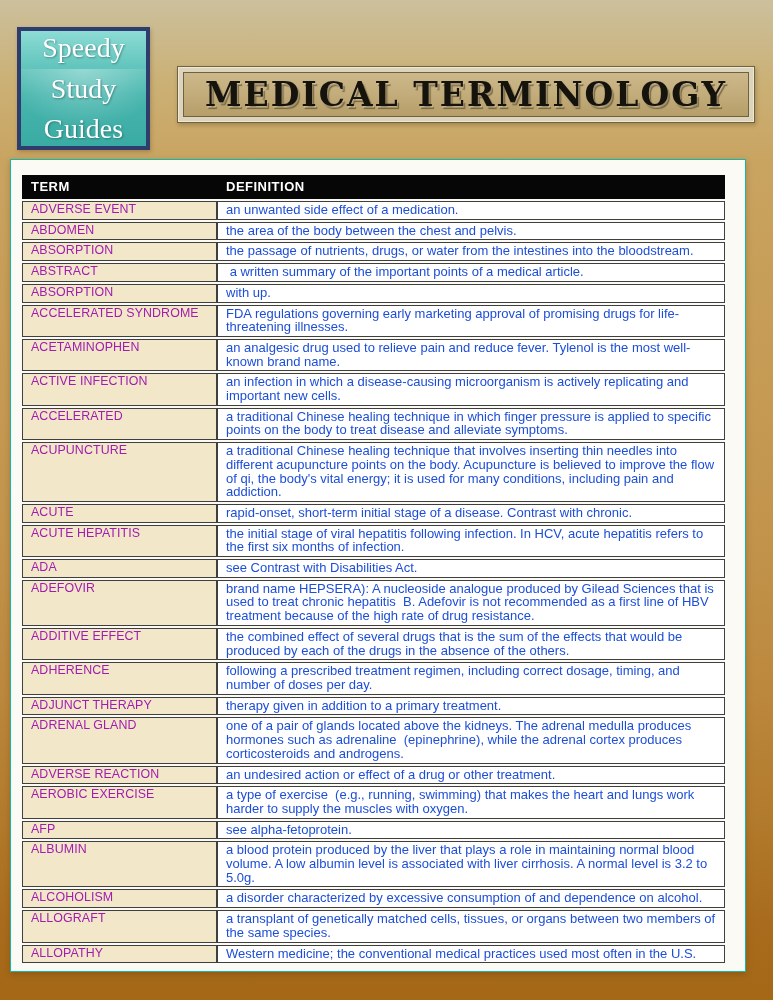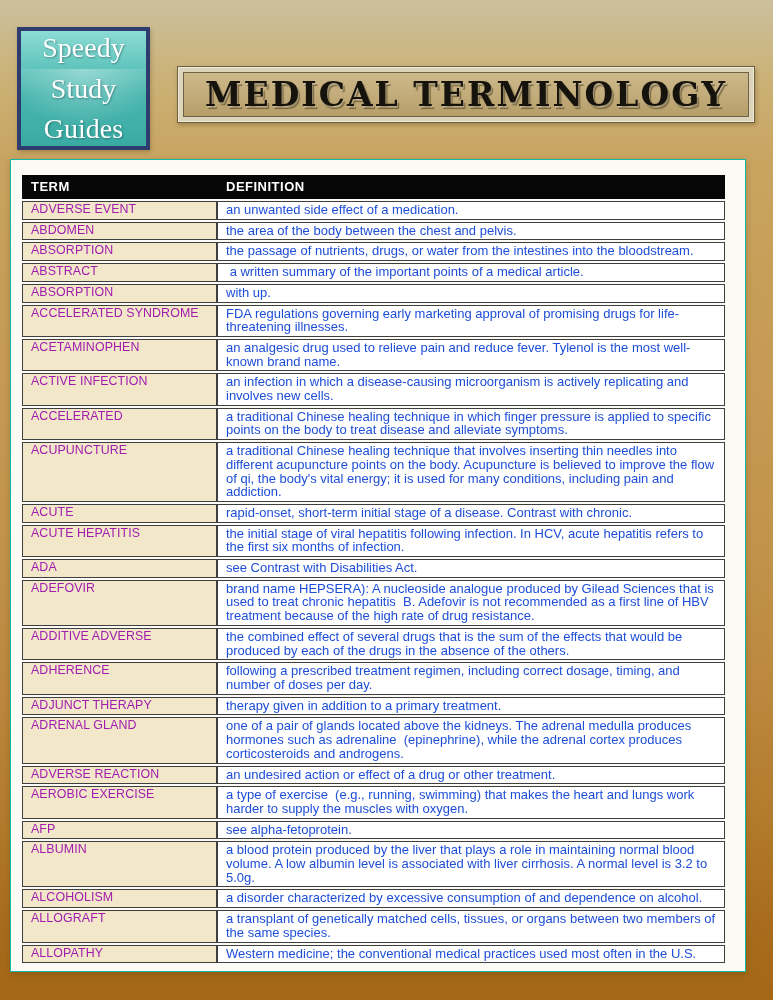--- a/index.html
+++ b/index.html
@@ -164,21 +164,21 @@
         </tr>
 
         <tr>
           <td class="term-cell">ACETAMINOPHEN</td>
           <td class="def-cell">an analgesic drug used to relieve pain and reduce fever. Tylenol is the most well-known brand name.</td>
         </tr>
 
 
         <tr>
           <td class="term-cell">ACTIVE INFECTION</td>
-          <td class="def-cell">an infection in which a disease-causing microorganism is actively replicating and involves new cells.</td>
+          <td class="def-cell">an infection in which a disease-causing microorganism is actively replicating and important new cells.</td>
         </tr>
 
         <tr>
           <td class="term-cell">ACCELERATED</td>
           <td class="def-cell">a traditional Chinese healing technique in which finger pressure is applied to specific points on the body to treat disease and alleviate symptoms.</td>
         </tr>
 
         <tr>
           <td class="term-cell">ACUPUNCTURE</td>
           <td class="def-cell">a traditional Chinese healing technique that involves inserting thin needles into different acupuncture points on the body. Acupuncture is believed to improve the flow of qi, the body's vital energy; it is used for many conditions, including pain and addiction.</td>
@@ -198,21 +198,21 @@
           <td class="term-cell">ADA</td>
           <td class="def-cell">see Contrast with Disabilities Act.</td>
         </tr>
 
         <tr>
           <td class="term-cell">ADEFOVIR</td>
           <td class="def-cell">brand name HEPSERA): A nucleoside analogue produced by Gilead Sciences that is used to treat chronic hepatitis  B. Adefovir is not recommended as a first line of HBV treatment because of the high rate of drug resistance.</td>
         </tr>
 
         <tr>
-          <td class="term-cell">ADDITIVE ADVERSE</td>
+          <td class="term-cell">ADDITIVE EFFECT</td>
           <td class="def-cell">the combined effect of several drugs that is the sum of the effects that would be produced by each of the drugs in the absence of the others.</td>
         </tr>
 
         <tr>
           <td class="term-cell">ADHERENCE</td>
           <td class="def-cell">following a prescribed treatment regimen, including correct dosage, timing, and number of doses per day.</td>
         </tr>
 
         <tr>
           <td class="term-cell">ADJUNCT THERAPY</td>

